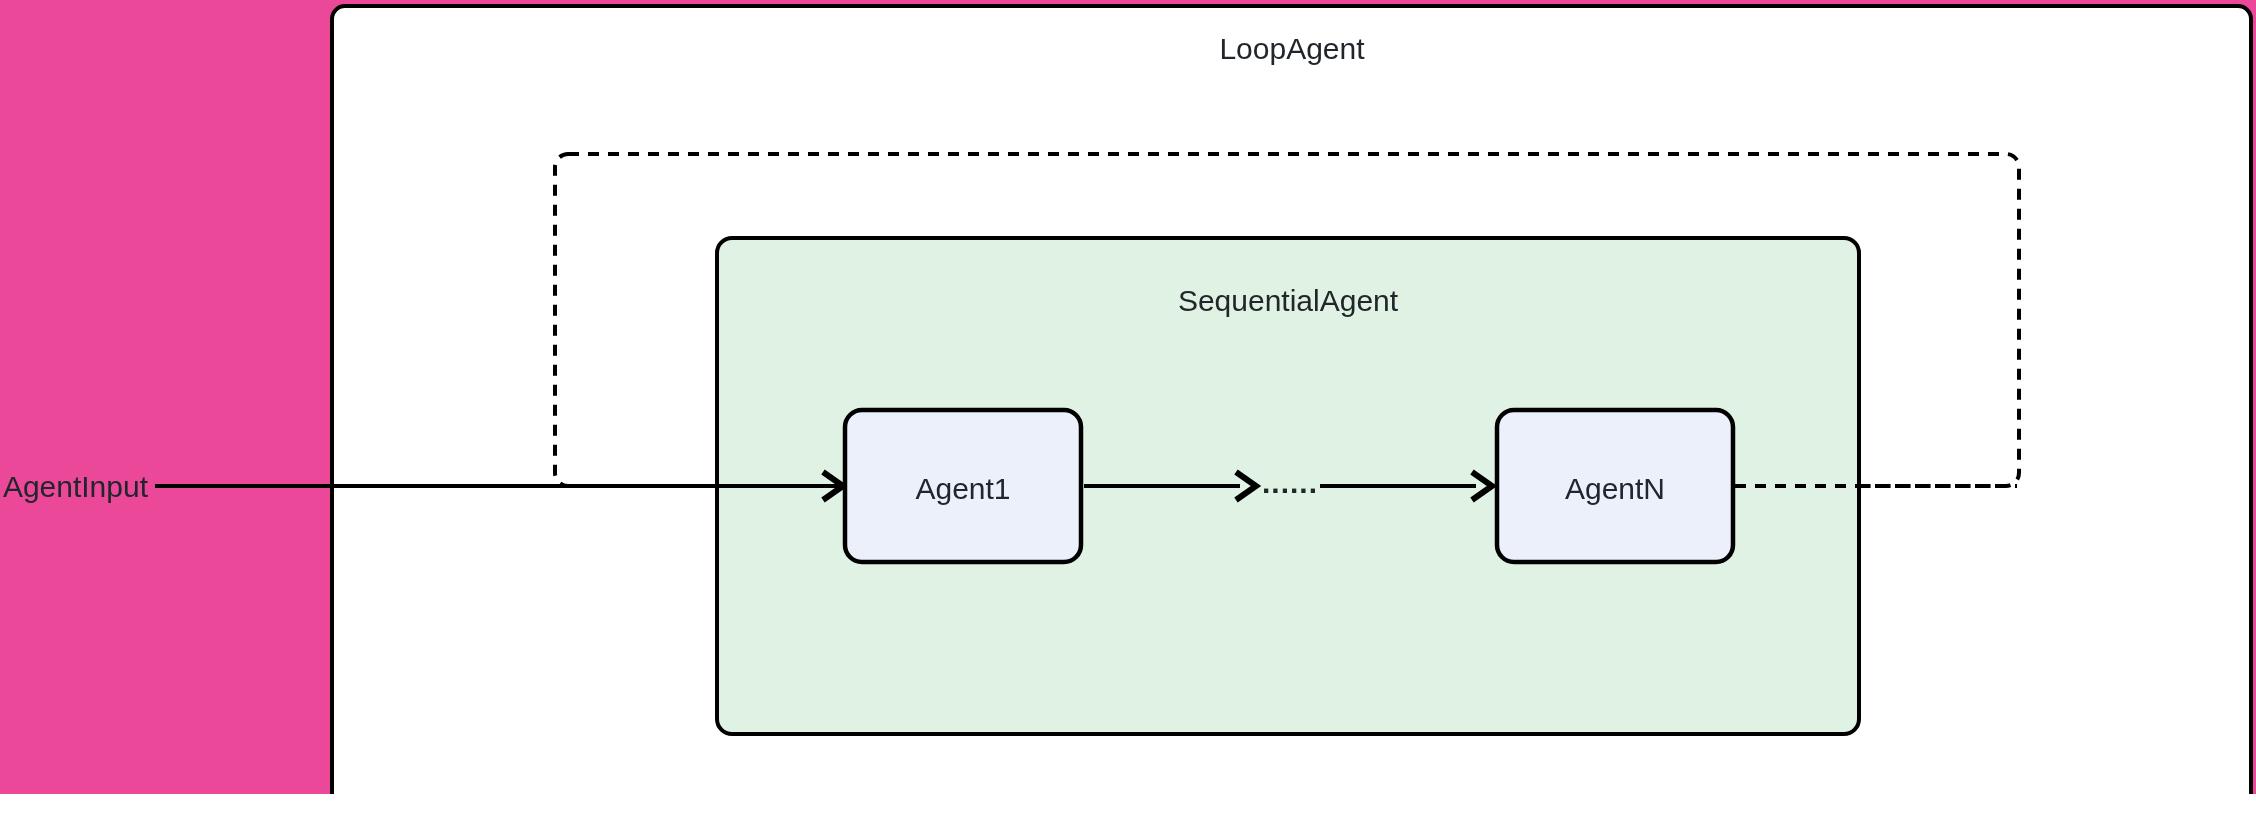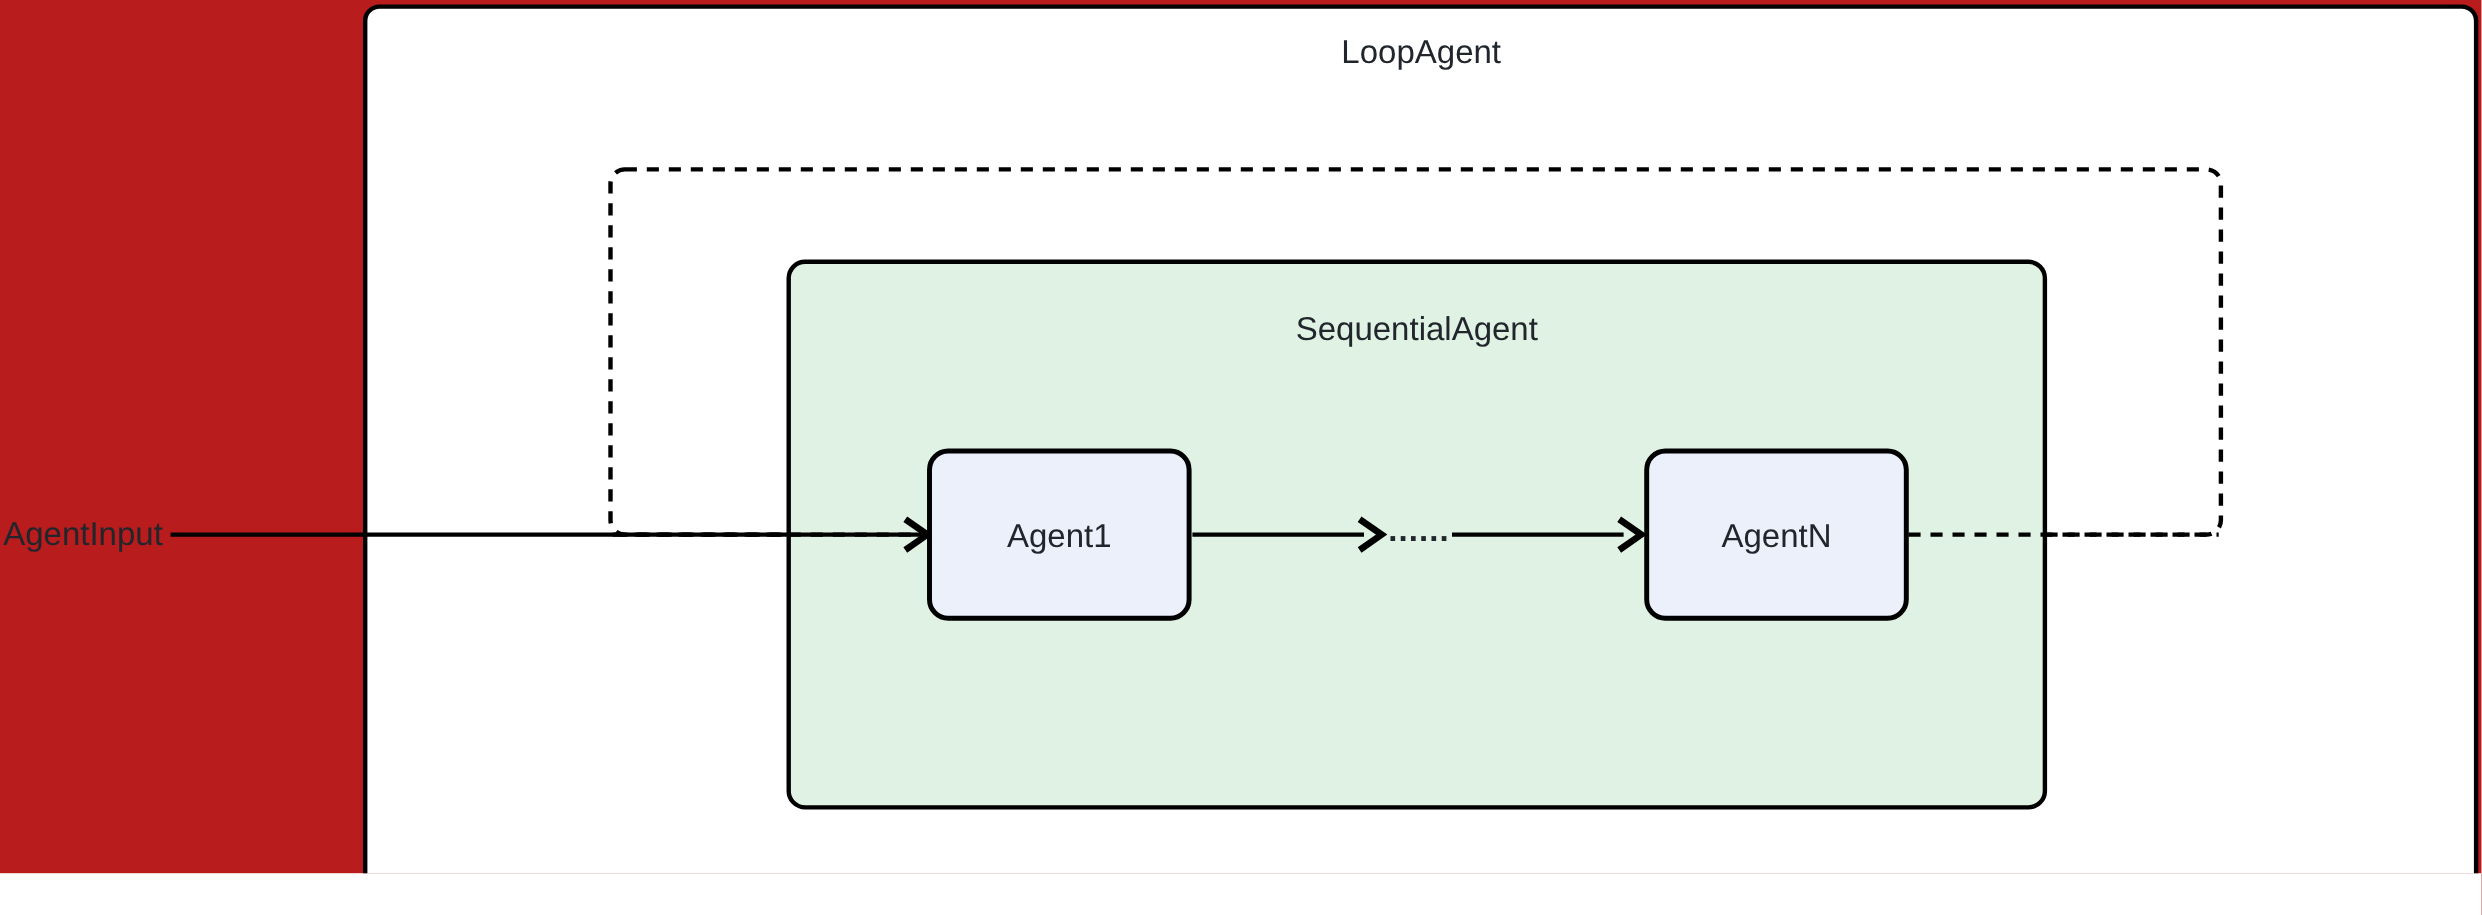--- a/index.html
+++ b/index.html
@@ -4,21 +4,21 @@
 <style>
   html, body {
     margin: 0;
     padding: 0;
     background: #ffffff;
   }
   .canvas {
     position: relative;
     width: 2256px;
     height: 794px;
-    background: #b91c1c;
+    background: #ec4899;
     font-family: "Liberation Sans", "DejaVu Sans", sans-serif;
     overflow: hidden;
   }
   svg text {
     font-family: "Liberation Sans", "DejaVu Sans", sans-serif;
     font-size: 30px;
     fill: #21262c;
   }
   svg text.dots {
     font-weight: 700;

